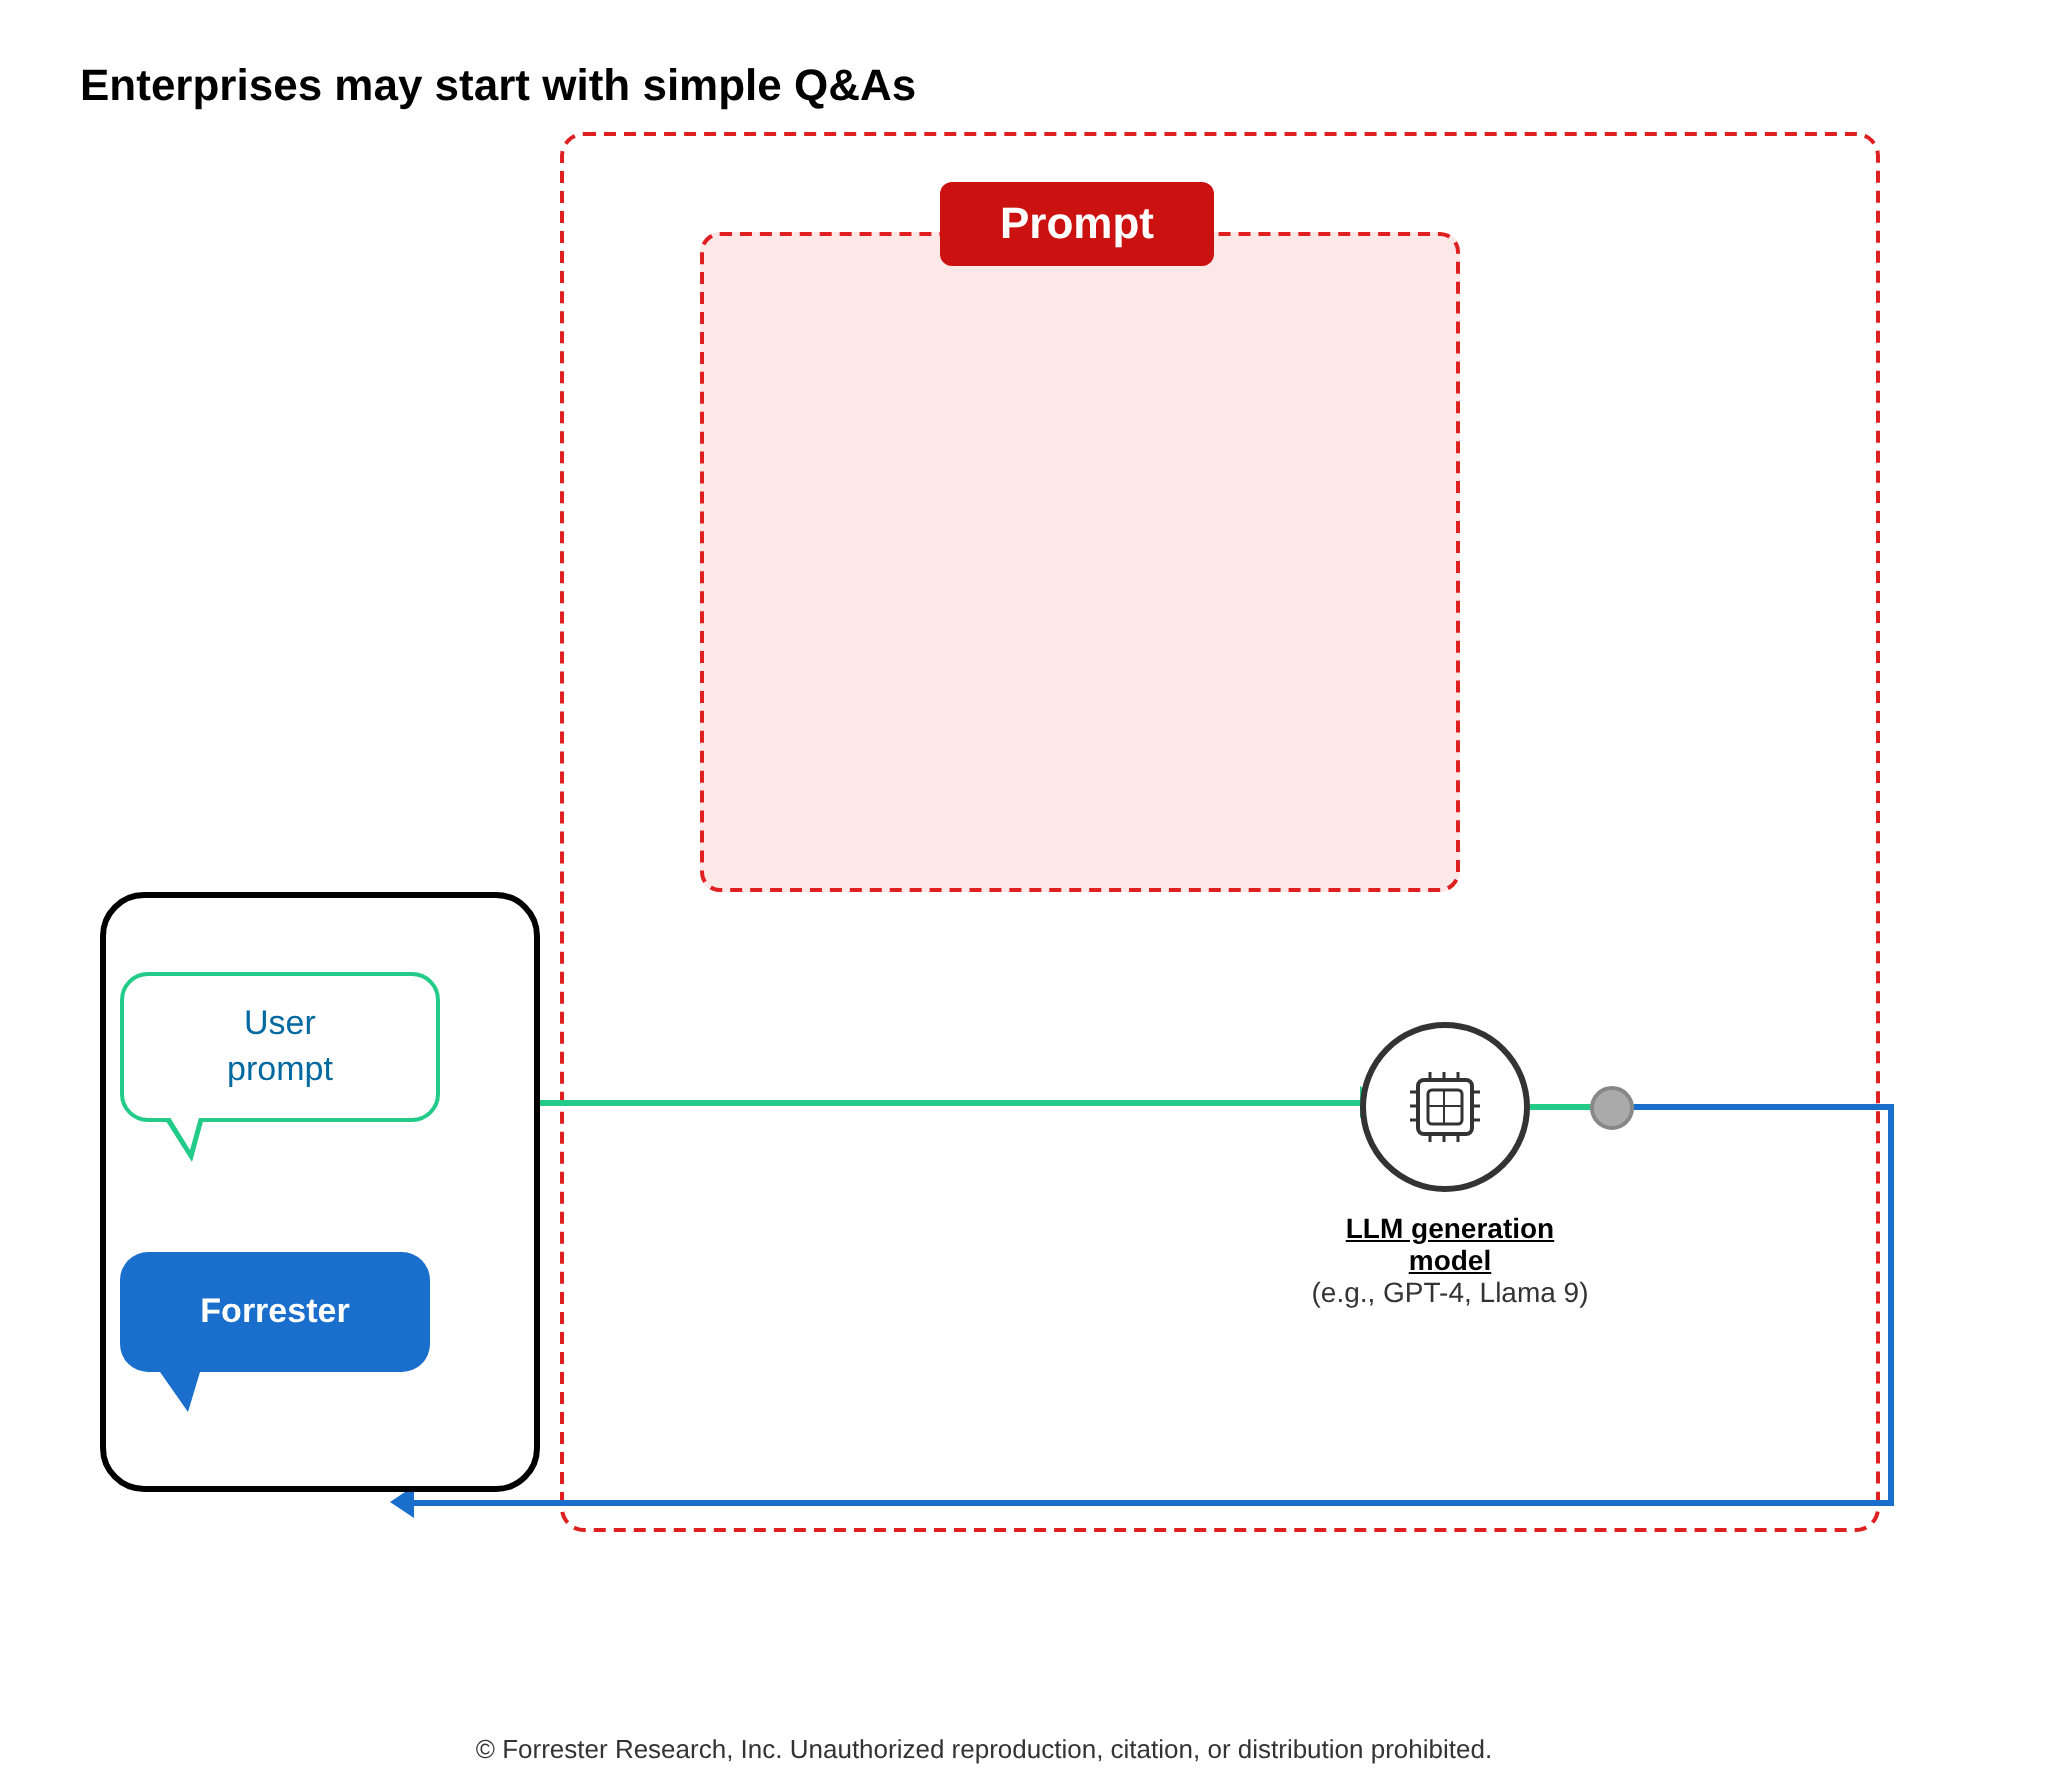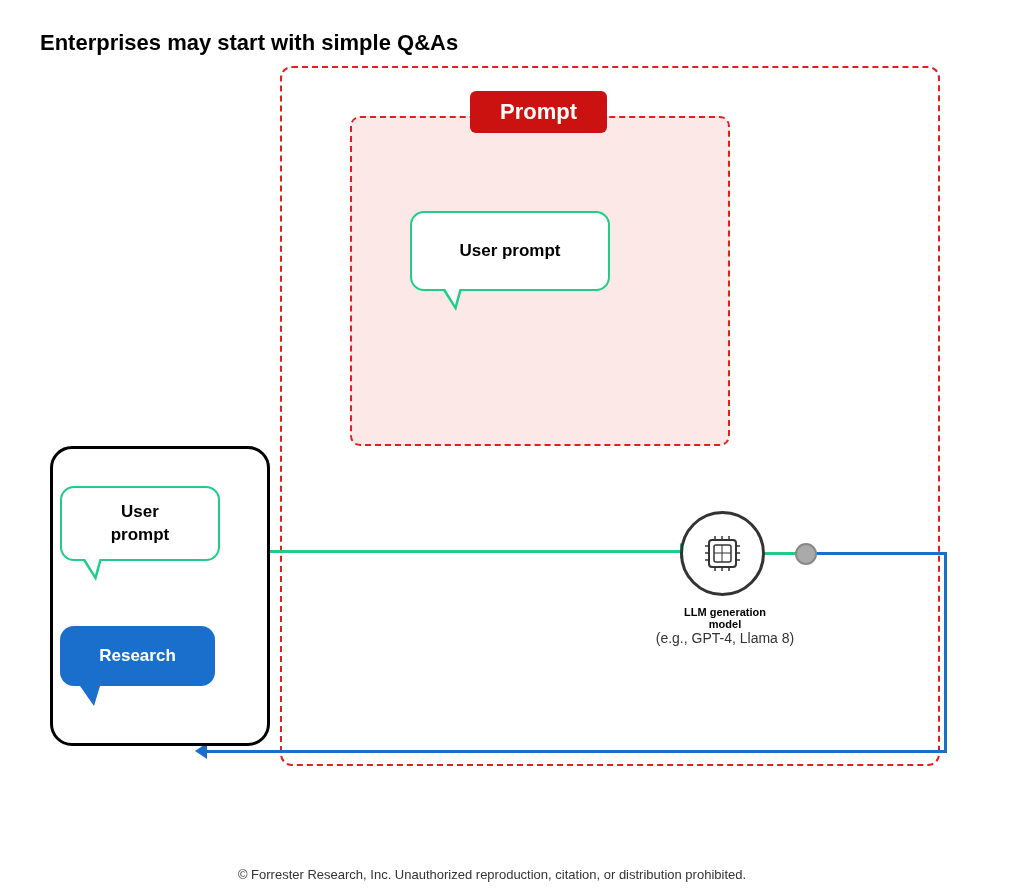--- a/index.html
+++ b/index.html
@@ -165,22 +165,22 @@
       width: 0;
       height: 0;
       border-left: 11px solid transparent;
       border-right: 5px solid transparent;
       border-top: 18px solid #fff;
       z-index: 1;
     }
 
     .phone-user-bubble .bubble-text {
       font-size: 17px;
-      font-weight: bold;
-      color: #000000;
+      font-weight: normal;
+      color: #0369a1;
       text-align: center;
       line-height: 1.3;
     }
 
     
     .phone-response-bubble {
       position: absolute;
       top: 570px;
       left: 20px;
       width: 155px;
@@ -360,32 +360,29 @@
   <div class="title">Enterprises may start with simple Q&amp;As</div>
 
   <div class="diagram-area">
 
     <div class="red-outer-box"></div>
 
     <div class="pink-inner-box"></div>
 
     <div class="prompt-label">Prompt</div>
 
-    <div class="speech-bubble-inner">
-      <span class="bubble-text">User prompt</span>
-    </div>
 
     <div class="phone-box"></div>
 
     <div class="phone-user-bubble">
       <span class="bubble-text">User<br>prompt</span>
     </div>
 
     <div class="phone-response-bubble">
-      <span class="bubble-text">Research</span>
+      <span class="bubble-text">Forrester</span>
     </div>
 
     <div class="arrow-prompt-to-llm"></div>
 
     <div class="arrow-llm-green-out"></div>
 
     <div class="green-output-circle"></div>
 
     <div class="arrow-llm-right"></div>
 
@@ -411,20 +408,20 @@
         <line x1="41" y1="20" x2="45" y2="20" stroke="#333" stroke-width="1.5"></line>
         <line x1="41" y1="27" x2="45" y2="27" stroke="#333" stroke-width="1.5"></line>
         <line x1="41" y1="34" x2="45" y2="34" stroke="#333" stroke-width="1.5"></line>
 
         <line x1="19" y1="27" x2="36" y2="27" stroke="#333" stroke-width="1"></line>
         <line x1="27" y1="19" x2="27" y2="36" stroke="#333" stroke-width="1"></line>
       </svg>
     </div>
 
     <div class="llm-label">
-      <div style="font-weight:bold; font-size:11px;">LLM generation<br>model</div>
-      <div class="llm-sublabel">(e.g., GPT-4, Llama 8)</div>
+      <div style="font-weight:bold; font-size:14px;text-decoration:underline;">LLM generation<br>model</div>
+      <div class="llm-sublabel">(e.g., GPT-4, Llama 9)</div>
     </div>
 
   </div>
 
   <div class="footer">© Forrester Research, Inc. Unauthorized reproduction, citation, or distribution prohibited.</div>
 </div>
 
 </body></html>

